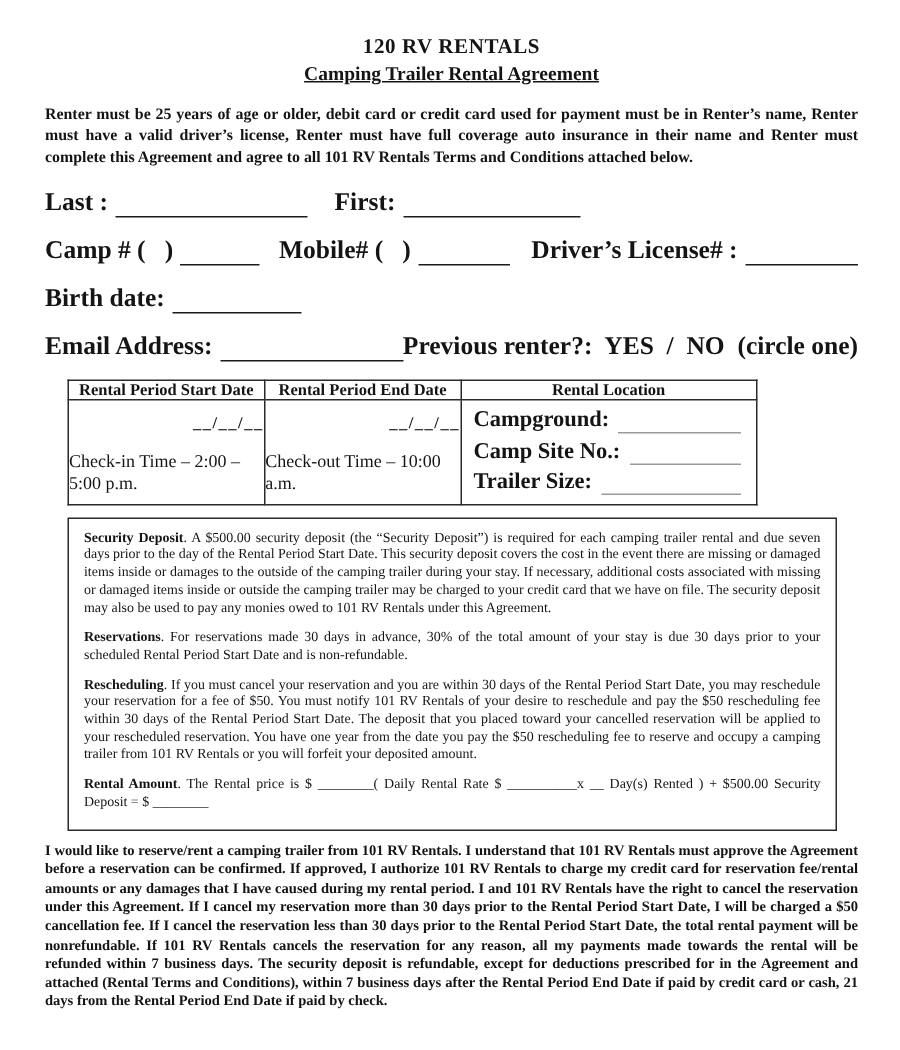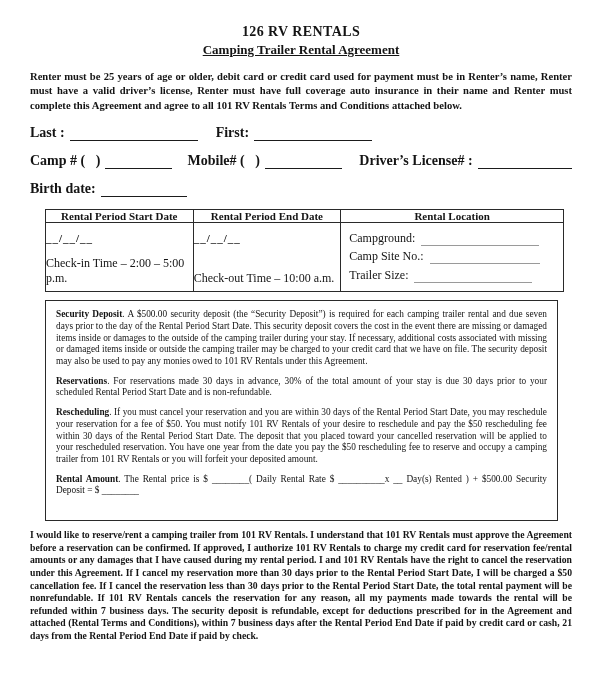--- a/index.html
+++ b/index.html
@@ -4,47 +4,47 @@
 <style>
   html,body{margin:0;padding:0;background:#fff;}
   body{width:600px;height:700px;overflow:hidden;font-family:"Liberation Serif", serif;color:#141414;}
   .page{padding:24px 28px 0 30px;}
   .center{text-align:center;}
   .company{font-size:14px;font-weight:bold;letter-spacing:.4px;}
   .hline{font-size:11px;margin-top:1px;}
   .title-wrap{margin-top:0;}
   .title{font-size:13px;font-weight:bold;text-decoration:underline;}
   .intro{margin:12px 0 0;font-size:10.6px;font-weight:bold;line-height:1.36;text-align:justify;}
-  .frow{display:flex;align-items:flex-end;margin-top:12px;font-size:14px;font-weight:bold;}
+  .frow{display:flex;align-items:flex-end;margin-top:12px;font-size:17px;font-weight:bold;}
   .lbl{white-space:pre;}
   .blank{display:inline-block;border-bottom:1.6px solid #1b1b1b;height:12px;margin-left:5px;}
   .gap{display:inline-block;}
   .prev{white-space:pre;margin-left:auto;}
-  table.rental{border-collapse:collapse;margin:12px 0 0 15px;width:519px;font-size:11px;}
+  table.rental{border-collapse:collapse;margin:12px 0 0 15px;width:460px;font-size:11px;}
   table.rental td{border:1.2px solid #2a2a2a;padding:0;}
   .th-cell{font-weight:bold;text-align:center;padding:2px 0 3px;}
   .c1{width:28.5%;} .c2{width:28.5%;} .c3{width:43%;}
-  .datecell{display:flex;flex-direction:column;justify-content:space-between;align-items:flex-start;height:54px;padding:9px 0 5px;}
+  .datecell{display:flex;flex-direction:column;justify-content:space-between;align-items:flex-end;height:54px;padding:9px 0 5px;}
   .dateblank{font-weight:bold;letter-spacing:1px;}
   .timenote{font-size:12px;}
-  .loc-cell-inner{padding:5px 10px 2px 8px;font-size:12px;}
+  .loc-cell-inner{padding:5px 10px 2px 8px;font-size:15px;font-weight:bold;}
   .locrow{display:flex;align-items:flex-end;margin-bottom:3.5px;}
   .locblank{flex:1;border-bottom:1px solid #9a9a9a;height:11px;margin-left:6px;}
-  .terms-box{margin:8px 0 0 15px;width:491px;border:1.2px solid #2a2a2a;padding:8px 10px 20px;font-size:9.3px;line-height:1.26;}
+  .terms-box{margin:8px 0 0 15px;width:491px;border:1.2px solid #2a2a2a;padding:8px 10px 8px;font-size:9.3px;line-height:1.26;}
   .terms-box p{margin:0 0 8px;text-align:justify;}
   .terms-box p.last{margin-bottom:3px;}
   .tl{font-weight:bold;}
   .auth{margin:8px 0 0;font-size:9.7px;font-weight:bold;line-height:1.3;text-align:justify;}
 </style>
 </head>
 <body>
 
 <div class="page">
 
-  <div class="center company">126 RV RENTALS</div>
+  <div class="center company">120 RV RENTALS</div>
 
   <div class="center title-wrap">
     <span class="title">Camping Trailer Rental Agreement</span>
   </div>
 
   <p class="intro">Renter must be 25 years of age or older, debit card or credit card used for payment must be in Renter’s name, Renter must have a valid driver’s license, Renter must have full coverage auto insurance in their name and Renter must complete this Agreement and agree to all 101 RV Rentals Terms and Conditions attached below.</p>
 
   <div class="frow">
     <span class="lbl">Last :</span>
     <span class="blank" style="width:128px"></span>
@@ -63,20 +63,25 @@
     <span class="gap" style="width:20px"></span>
     <span class="lbl">Driver’s License# :</span>
     <span class="blank" style="width:108px"></span>
   </div>
 
   <div class="frow">
     <span class="lbl">Birth date:</span>
     <span class="blank" style="width:86px"></span>
   </div>
 
+  <div class="frow">
+    <span class="lbl">Email Address:</span>
+    <span class="blank" style="width:200px"></span>
+    <span class="prev">Previous renter?:  YES  /  NO  (circle one)</span>
+  </div>
 
   <table class="rental">
     <tbody>
         <tr>
       <td class="th-cell c1">Rental Period Start Date</td>
       <td class="th-cell c2">Rental Period End Date</td>
       <td class="th-cell c3">Rental Location</td>
     </tr>
     <tr>
       <td>

